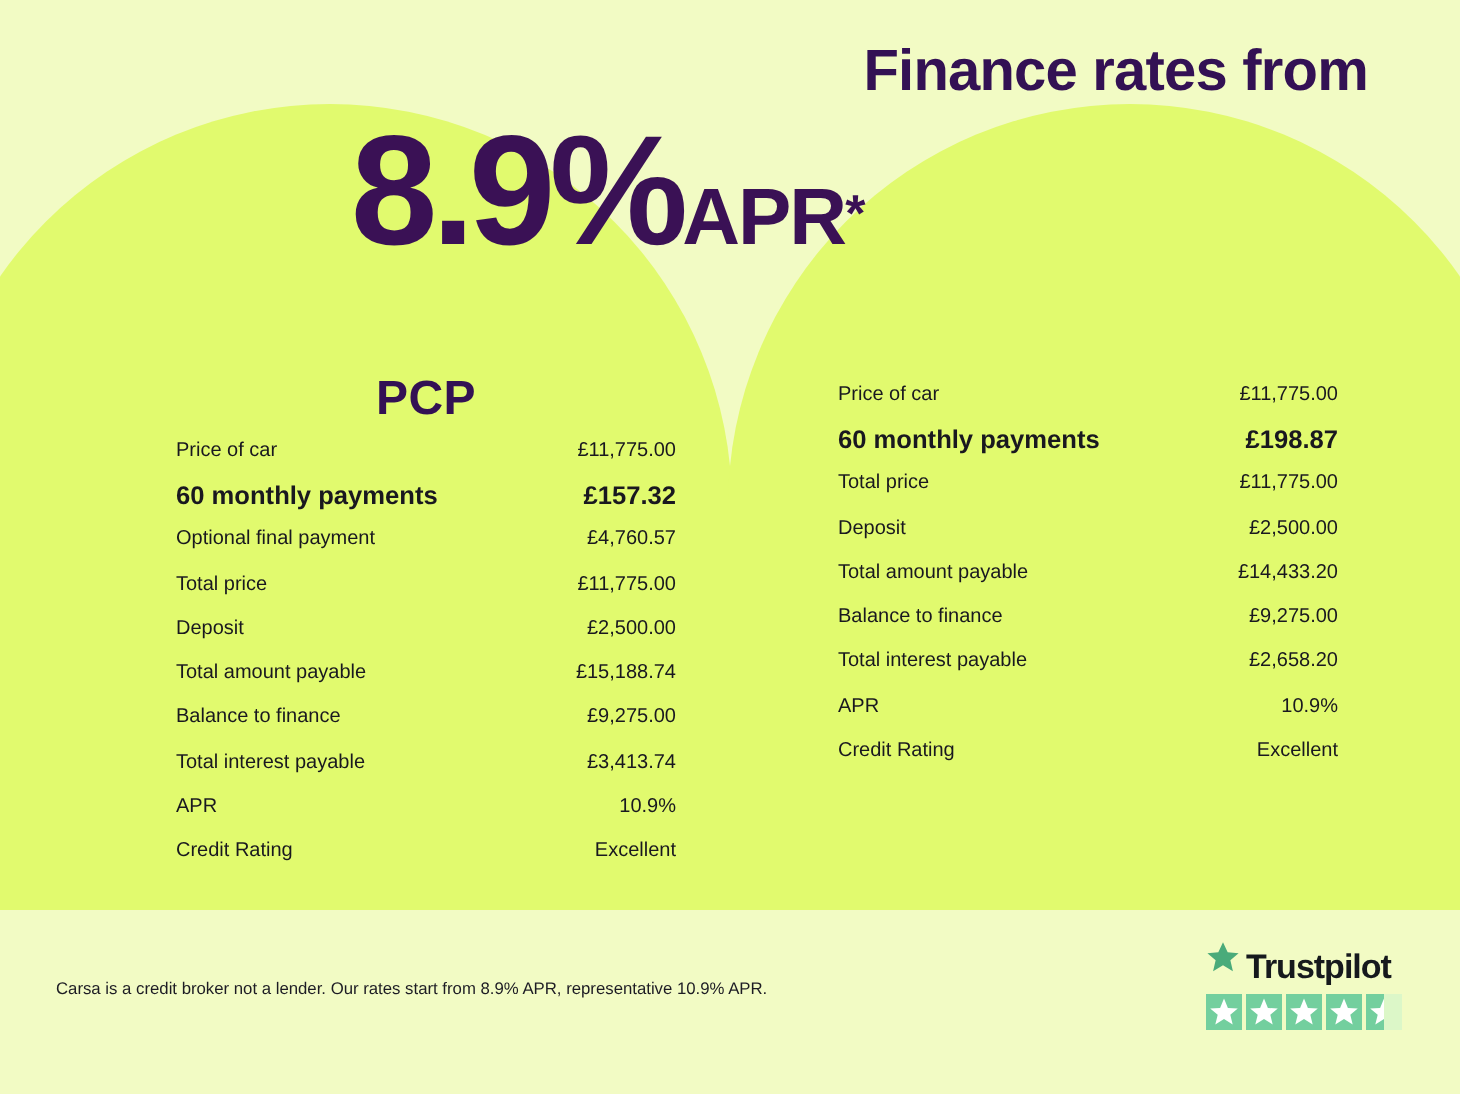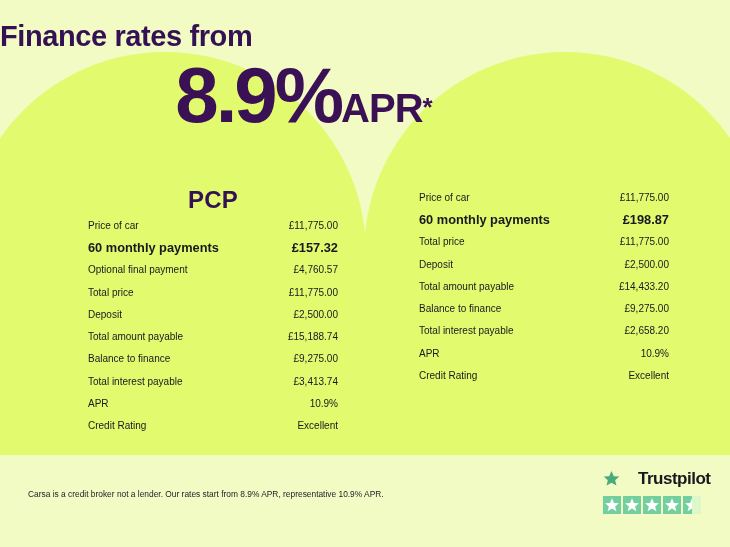--- a/index.html
+++ b/index.html
@@ -46,21 +46,21 @@
   .content {
     position: absolute;
     inset: 0;
   }
   
   .headline {
     position: absolute;
     top: 20px;
     left: 0;
     width: 684px;
-    text-align: left;
+    text-align: right;
     color: #331154;
     font-size: 29px;
     font-weight: 700;
     letter-spacing: -0.4px;
   }
   .rate-line {
     position: absolute;
     top: 56px;
     left: 0;
     width: 608px;
@@ -129,22 +129,22 @@
   .disclaimer div { white-space: nowrap; }
 
   .trustpilot {
     position: absolute;
     left: 603px;
     top: 470px;
     width: 104px;
   }
   .tp-head {
     display: flex;
-    align-items: flex-start;
-    gap: 18px;
+    align-items: flex-end;
+    gap: 3px;
   }
   .tp-name {
     color: #16191d;
     font-size: 17px;
     font-weight: 700;
     letter-spacing: -0.5px;
     line-height: 1;
   }
   .tp-stars {
     display: flex;

